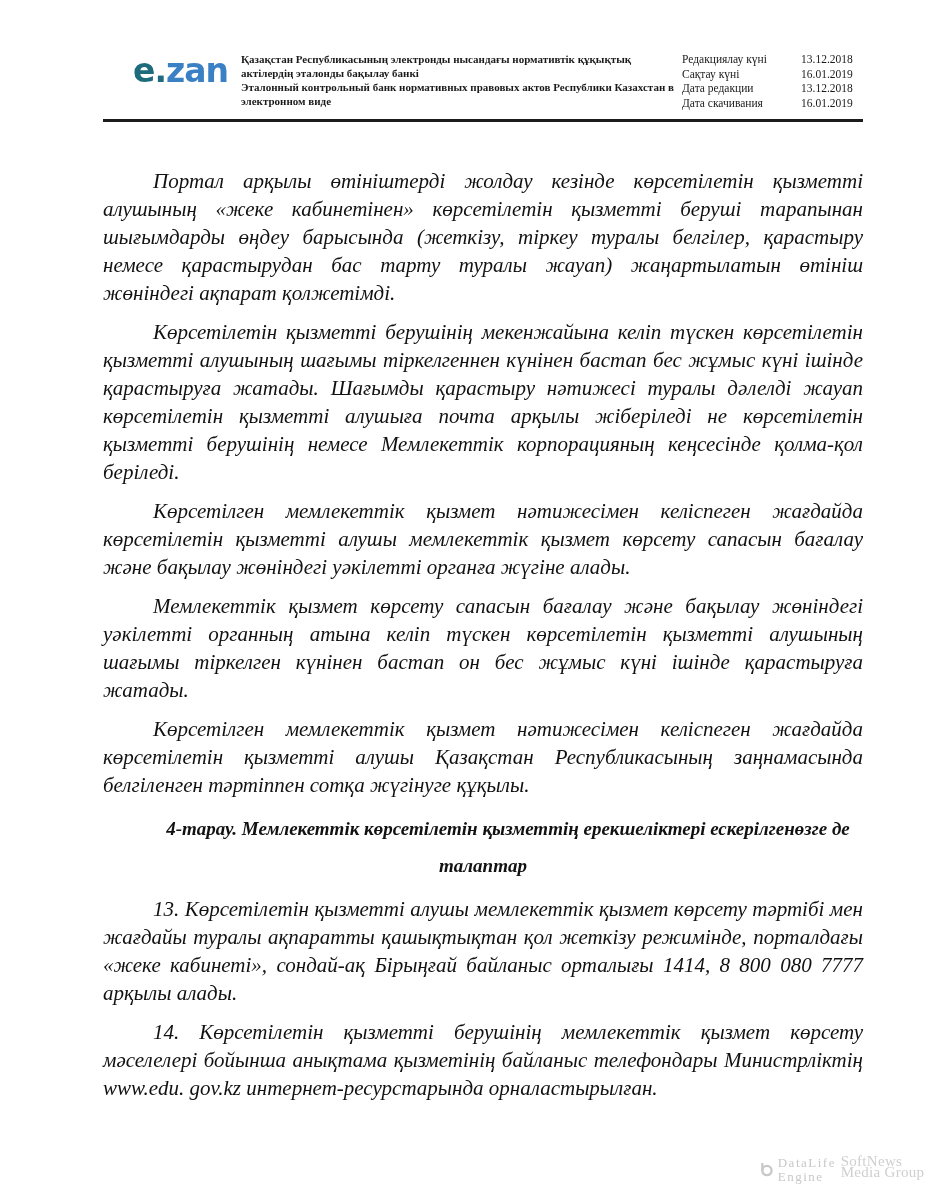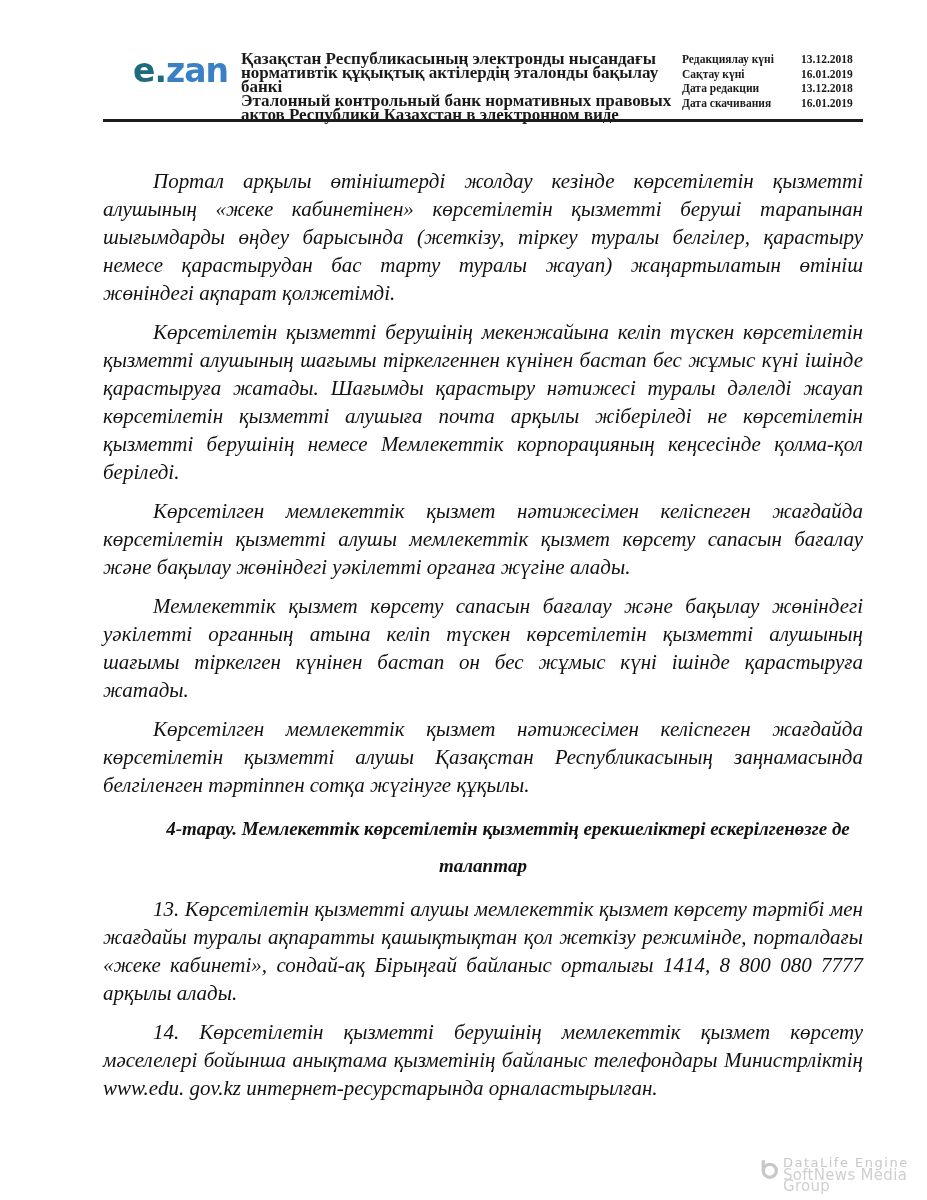--- a/index.html
+++ b/index.html
@@ -19,26 +19,26 @@
     font-family: "DejaVu Sans", sans-serif;
     font-weight: bold; font-size: 33px; letter-spacing: -1px;
     line-height: 1;
     margin-left: 27px;
   }
   .logo-e   { color: var(--logo-teal, #1e6b7b); }
   .logo-zan { color: var(--logo-blue, #3a80c4); }
 
   .bank-desc {
     position: absolute; left: 241px; top: 52px; width: 436px;
-    font-size: 17px; line-height: 14px; font-weight: bold;
+    font-size: 11px; line-height: 14px; font-weight: bold;
     color: #1a1a1a;
   }
   .dates {
     position: absolute; left: 682px; top: 52px; width: 181px;
-    font-size: 11.5px; line-height: 14.5px; font-weight: bold;
+    font-size: 11.5px; line-height: 14.5px; font-weight: normal;
     color: #1a1a1a;
   }
   .date-row { display: flex; }
   .date-label { flex: 1 1 auto; }
   .date-value { flex: 0 0 62px; text-align: left; }
 
   .rule {
     position: absolute; left: 103px; top: 119px;
     width: 760px; height: 3px; background: #1c1c1c;
   }
@@ -55,21 +55,21 @@
   }
 
   
   .watermark {
     position: absolute; left: 760px; top: 1156px;
     display: flex; align-items: flex-start; gap: 5px;
     font-family: "DejaVu Sans", sans-serif;
     color: var(--watermark, #c8c8c8);
   }
   .wm-icon { display: block; margin-top: 1px; }
-  .wm-text { display: flex; flex-direction: column; }
+  .wm-text { display: flex; flex-direction: row; font-family: Liberation Serif, serif; }
   .wm-title { font-size: 13px; letter-spacing: 1.5px; line-height: 14px; }
   .wm-sub   { font-size: 15px; letter-spacing: 0.3px; line-height: 11px; color: #cfcfcf; }
 </style>
 </head>
 <body>
 
 <div class="page">
 
   <div>
     <div class="logo">

